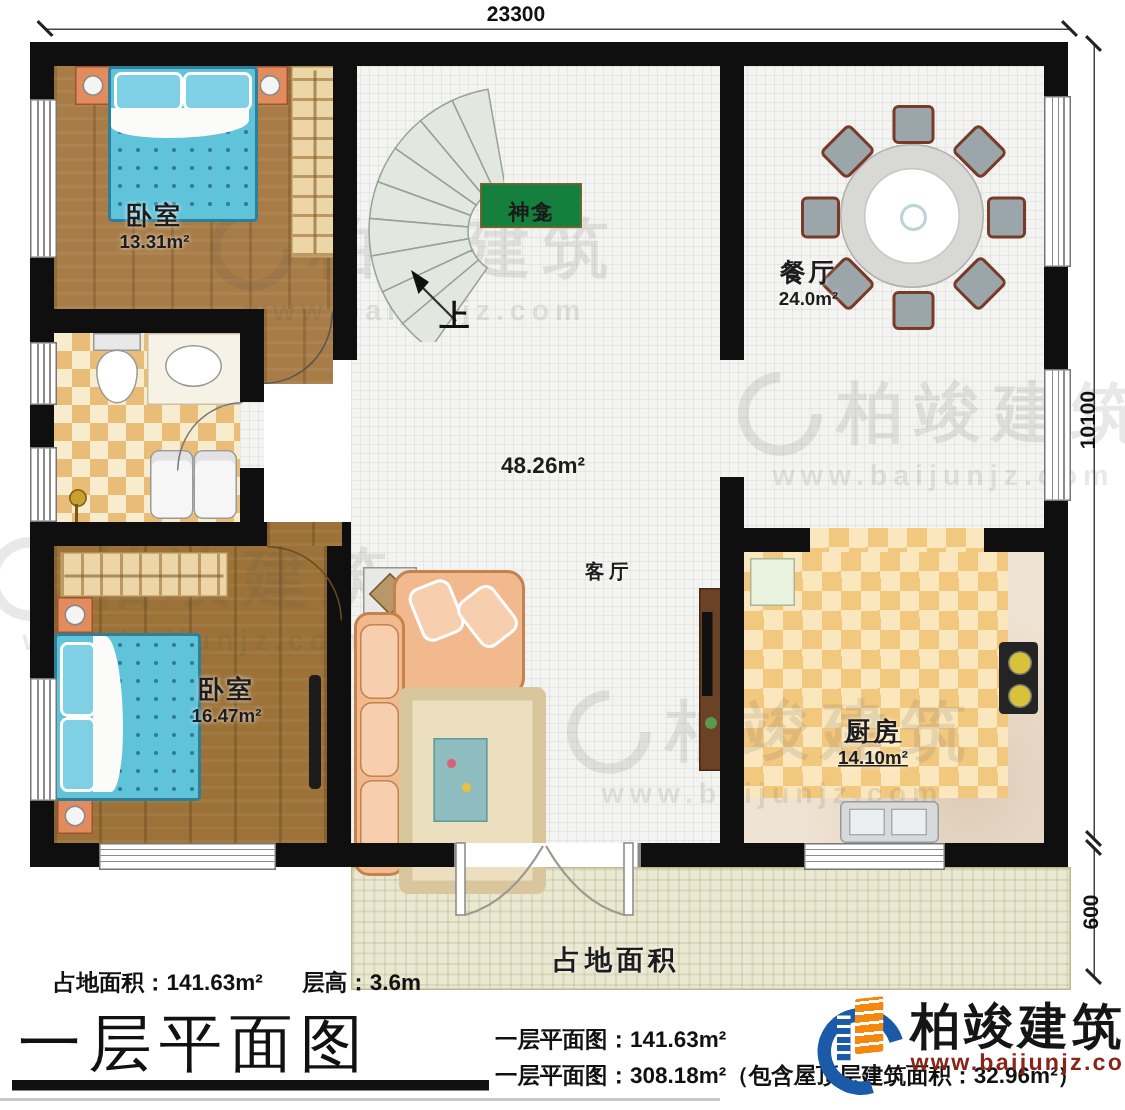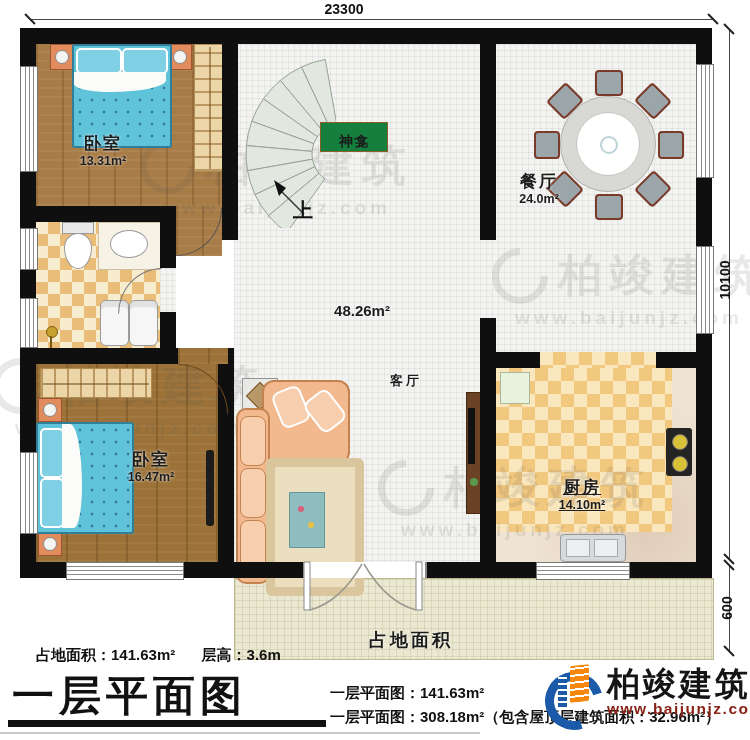--- a/index.html
+++ b/index.html
@@ -44,21 +44,21 @@
   .tick{position:absolute;width:14px;height:2px;background:#222;transform:rotate(45deg);}
   .vrot{transform:rotate(-90deg);}
   
   .wm{position:absolute;display:flex;flex-direction:column;align-items:center;gap:2px;opacity:.13;color:#555;pointer-events:none;}
   .wm-top{display:flex;align-items:center;gap:10px;}
   .wm-ring{width:42px;height:42px;border:7px solid currentColor;border-top-color:transparent;border-radius:50%;transform:rotate(45deg);}
   .wm-big{font-size:44px;font-weight:bold;letter-spacing:8px;white-space:nowrap;}
   .wm-url{font-size:19px;font-weight:bold;letter-spacing:4px;white-space:nowrap;}
   
   .f-small{position:absolute;font-size:15px;font-weight:bold;color:#111;white-space:nowrap;}
-  .f-title{position:absolute;font-size:42px;font-weight:bold;letter-spacing:5px;color:#111;}
+  .f-title{position:absolute;font-size:42px;font-weight:normal;letter-spacing:5px;color:#111;}
   .f-scale{position:absolute;font-size:38px;font-weight:400;color:#111;}
   .logo{position:absolute;display:flex;align-items:center;gap:6px;}
   .logo-mark{position:relative;width:58px;height:64px;}
   .logo-swoosh{position:absolute;left:2px;top:12px;width:40px;height:40px;border:9px solid #1a5aa8;border-right-color:transparent;border-radius:50%;transform:rotate(28deg);}
   .logo-bldg{position:absolute;left:27px;top:5px;width:19px;height:37px;background:#f5880c;border-radius:2px;transform:skewY(-6deg);background-image:repeating-linear-gradient(0deg,transparent 0 5px,#fff 5px 7px);}
   .logo-tower{position:absolute;left:15px;top:17px;width:9px;height:30px;background:#1a5aa8;background-image:repeating-linear-gradient(0deg,transparent 0 4px,#fff 4px 6px);}
   .logo-brand{font-size:33px;font-weight:bold;color:#151515;letter-spacing:3px;line-height:1.0;white-space:nowrap;}
   .logo-url{font-size:15.5px;font-weight:bold;color:#8a2418;letter-spacing:1.5px;white-space:nowrap;}
 </style>
 </head>

